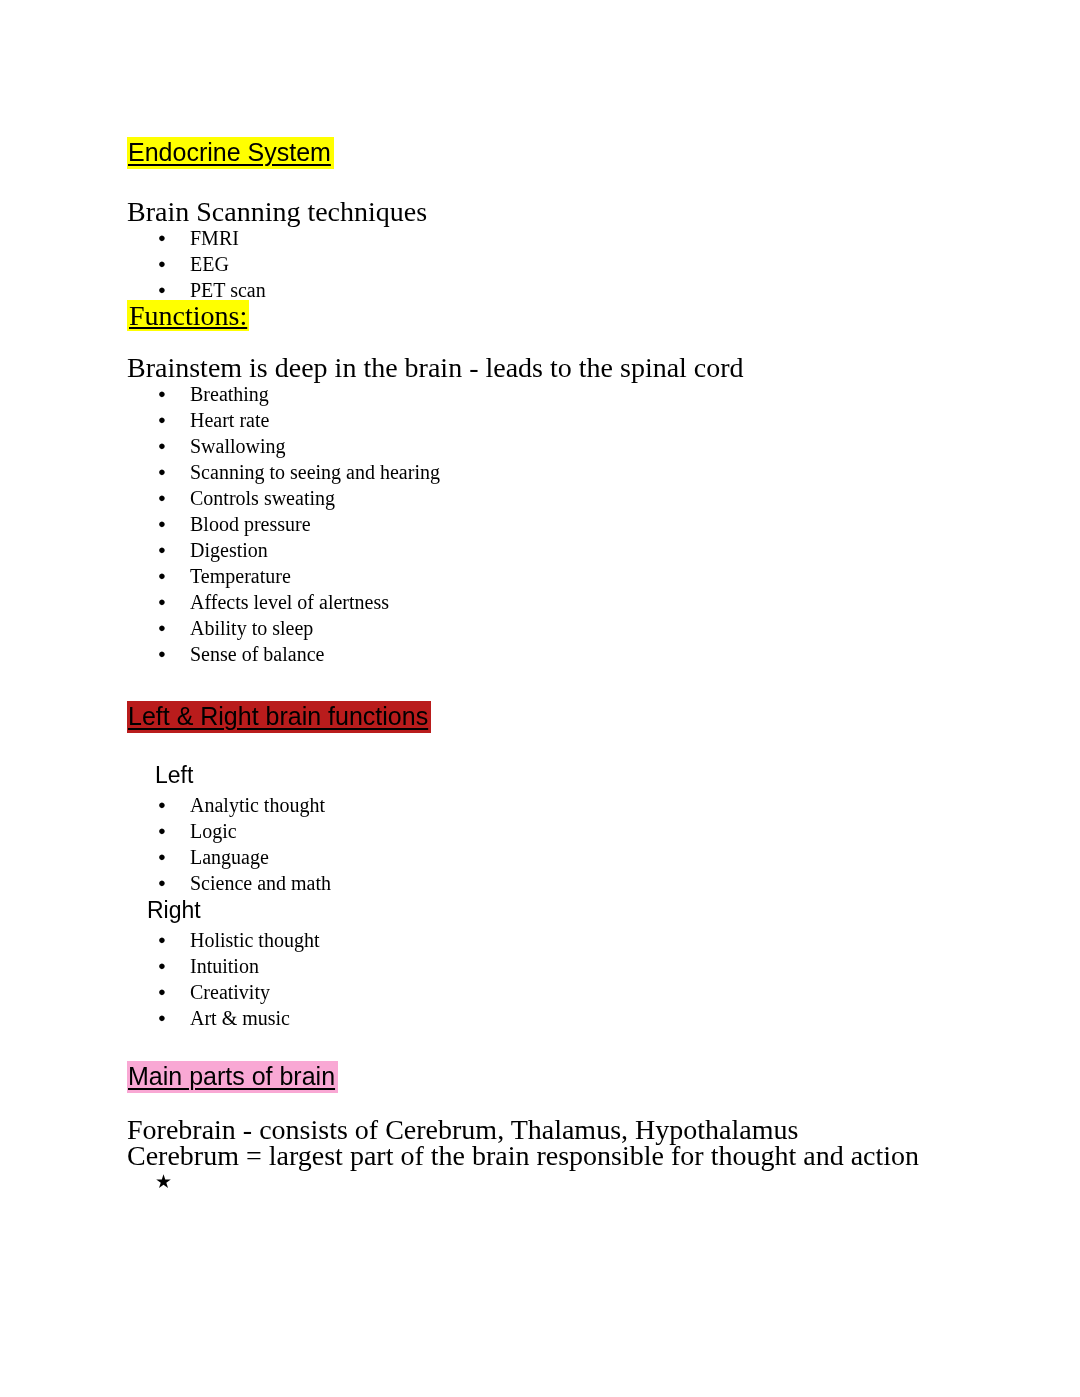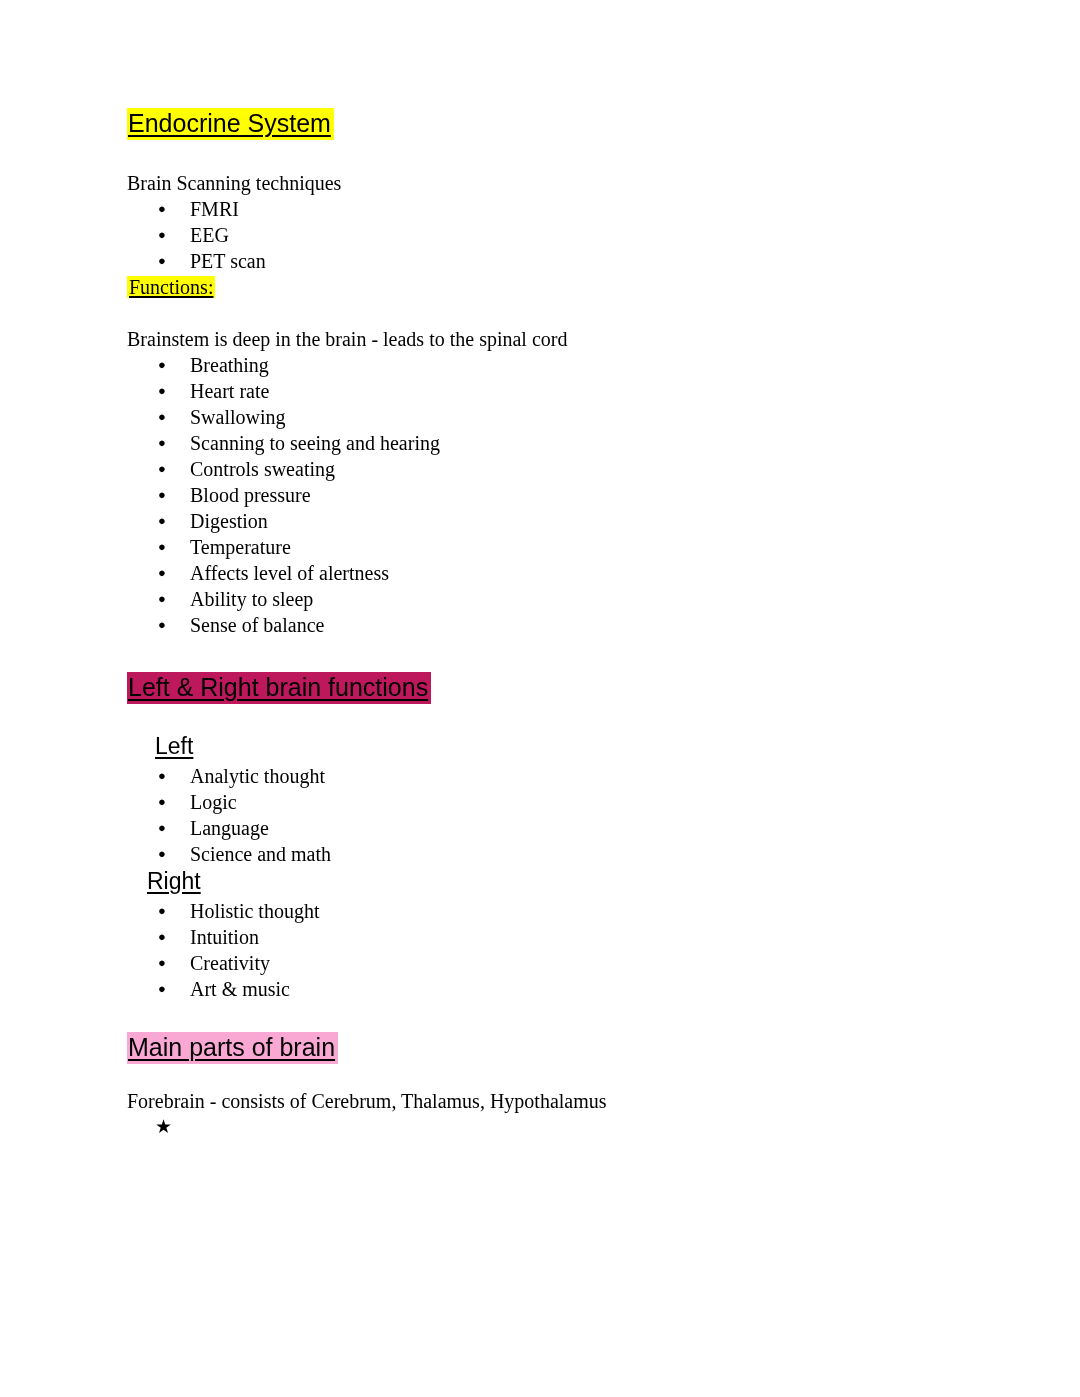--- a/index.html
+++ b/index.html
@@ -9,41 +9,41 @@
     height: 1397px;
     position: relative;
     font-family: "Liberation Serif", serif;
     color: #000000;
     overflow: hidden;
   }
   .page-content {
     position: absolute;
     left: 127px;
     right: 110px;
-    top: 106px;
+    top: 135px;
   }
 
   
   .heading-line { line-height: 34px; }
   .heading {
     font-family: "Liberation Sans", sans-serif;
     font-size: 25px;
     font-weight: 400;
     text-decoration: underline;
     text-decoration-thickness: 2px;
     text-underline-offset: 3px;
     padding: 1px 3px 3px 1px;
   }
   .hl-yellow { background: #ffff00; }
-  .hl-green  { background: #be185d; }
+  .hl-green  { background: #b91c1c; }
   .hl-orange { background: #f9a8d4; }
 
   
   .para {
-    font-size: 20px;
+    font-size: 28px;
     line-height: 26px;
   }
   .inline-hl {
     padding: 0 2px;
   }
   .underlined {
     text-decoration: underline;
     text-underline-offset: 2px;
   }
 
@@ -68,21 +68,20 @@
     top: 0;
     font-size: 19px;
     line-height: 26px;
   }
 
   
   .sub-heading-line { line-height: 28px; }
   .sub-heading {
     font-family: "Liberation Sans", sans-serif;
     font-size: 23px;
-    text-decoration: underline;
     text-underline-offset: 3px;
   }
   .indent-left  { padding-left: 28px; }
   .indent-right { padding-left: 20px; }
 
   
   .mt-26 { margin-top: 26px; }
   .mt-32 { margin-top: 32px; }
   .mt-24 { margin-top: 24px; }
   .mt-28 { margin-top: 28px; }
@@ -143,17 +142,18 @@
     <li><span class="bullet">●</span><span>Creativity</span></li>
     <li><span class="bullet">●</span><span>Art &amp; music</span></li>
   </ul>
 
 
   <div class="heading-line mt-28">
     <span class="heading hl-orange">Main parts of brain</span>
   </div>
 
   <p class="para mt-23">Forebrain - consists of Cerebrum, Thalamus, Hypothalamus</p>
+  <p class="para">Cerebrum = largest part of the brain responsible for thought and action</p>
   <ul class="list">
     <li><span class="star">★</span></li>
   </ul>
 
 </div>
 
 </body></html>

